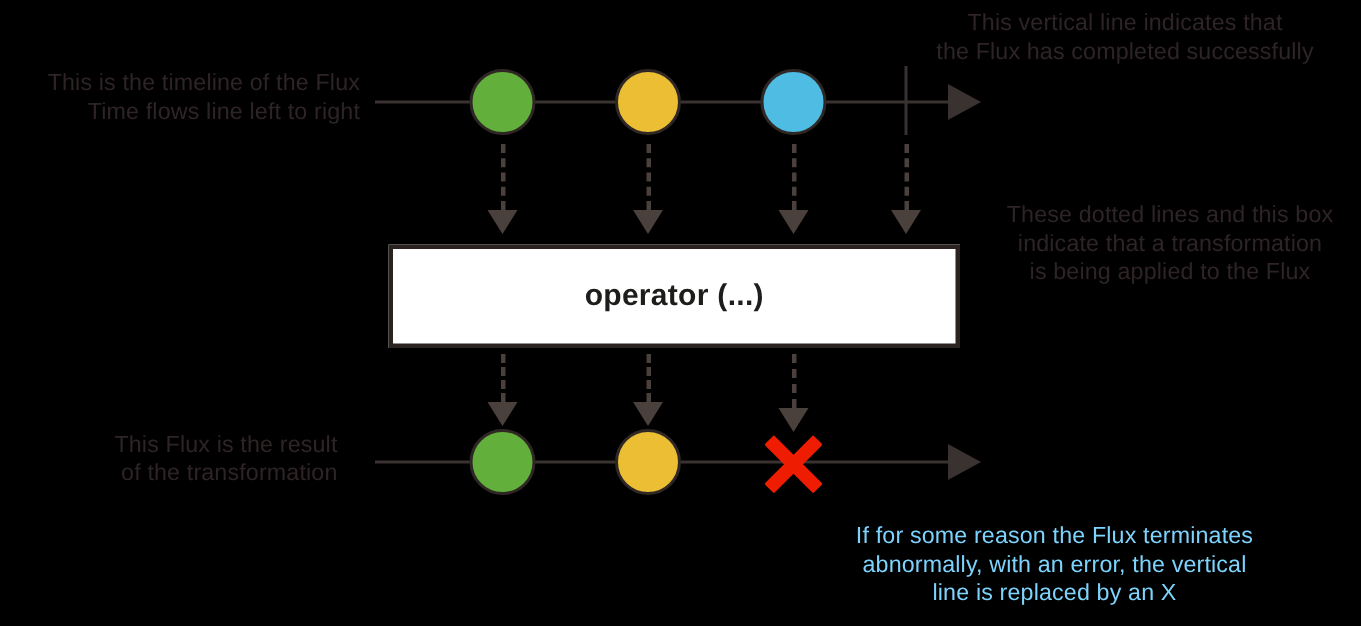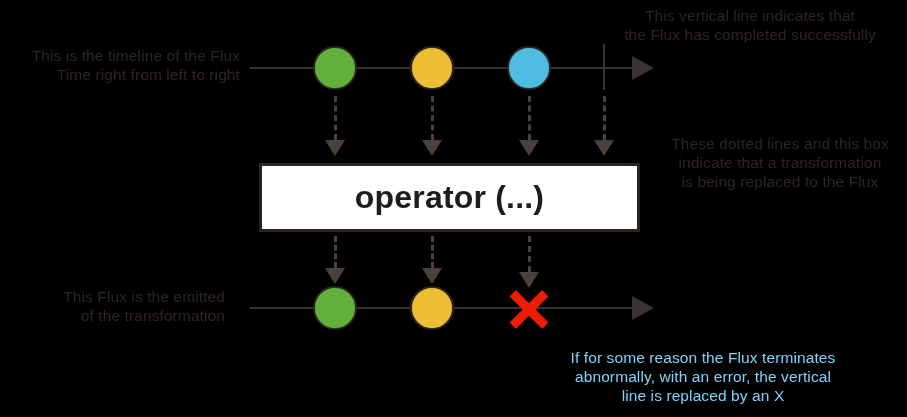--- a/index.html
+++ b/index.html
@@ -76,21 +76,21 @@
   .op-box {
     position: absolute;
     background: #ffffff;
     border: 3px solid #2b2320;
     box-sizing: border-box;
     display: flex;
     align-items: center;
     justify-content: center;
   }
   .op-label {
-    font-size: 32px;
+    font-size: 20px;
     font-weight: bold;
     color: #1d1d1b;
     letter-spacing: 0.2px;
   }
 
   
   .err-x {
     position: absolute;
     width: 46px;
     height: 46px;
@@ -107,32 +107,32 @@
   }
   .err-x span.a { transform: rotate(45deg); }
   .err-x span.b { transform: rotate(-45deg); }
 </style>
 </head>
 <body>
 
 <div id="canvas">
 
   <div class="anno right" style="left: 10px; top: 46px; width: 230px; color: rgb(46, 36, 38);">This is the timeline of the Flux
-Time right from left to right</div>
+Time flows line left to right</div>
 
 
   <div class="anno left" style="left: 600px; top: 6px; width: 300px; color: rgb(46, 36, 38);">This vertical line indicates that
 the Flux has completed successfully</div>
 
   <div class="anno left" style="left: 655px; top: 134px; width: 250px; color: rgb(46, 36, 38);">These dotted lines and this box
 indicate that a transformation
-is being replaced to the Flux</div>
+is being applied to the Flux</div>
 
 
-  <div class="anno right" style="left: 20px; top: 287px; width: 205px; color: rgb(46, 36, 38);">This Flux is the emitted
+  <div class="anno right" style="left: 20px; top: 287px; width: 205px; color: rgb(46, 36, 38);">This Flux is the result
 of the transformation</div>
 
   <div class="anno left" style="left: 508px; top: 348px; width: 390px; color: #7dd3fc;">If for some reason the Flux terminates
 abnormally, with an error, the vertical
 line is replaced by an X</div>
 
   <div class="axis-line" style="left:250px; top:67px; width:388px;"></div>
   <div class="axis-head" style="left:632px; top:56px;"></div>
   <div class="complete-line" style="left:603px; top:44px; height:46px;"></div>
 

